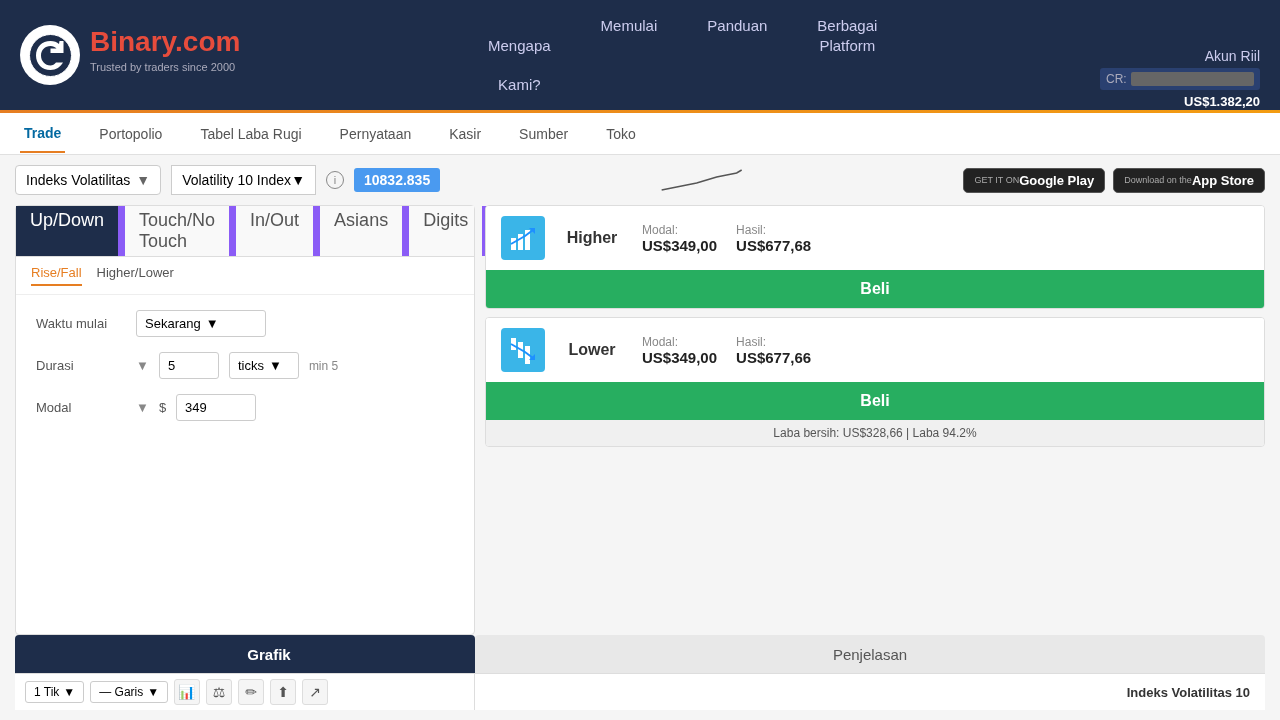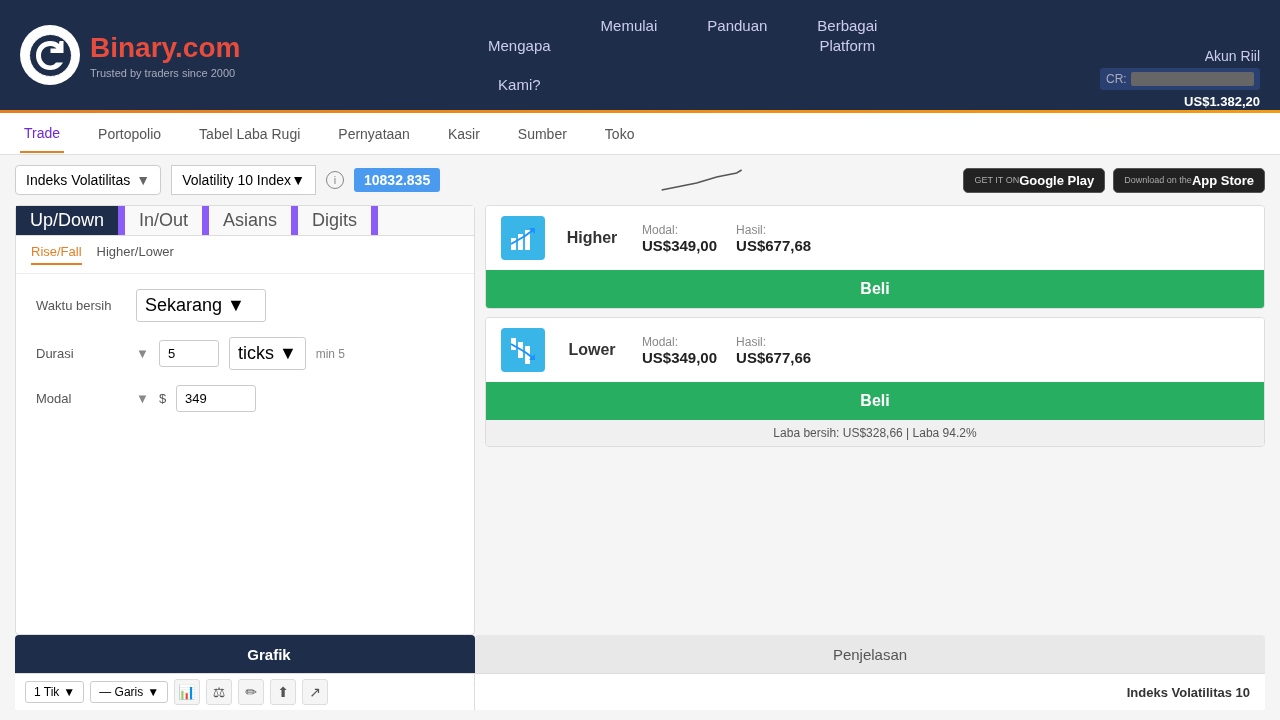--- a/index.html
+++ b/index.html
@@ -17,21 +17,20 @@
     .top-nav {
       background: #1e2d4a;
       display: flex;
       align-items: center;
       padding: 0 20px;
       height: 110px;
       flex-shrink: 0;
     }
     .logo-area {
       display: flex;
-      align-items: center;
       gap: 10px;
       margin-right: 25px;
     }
     .logo-circle {
       width: 60px;
       height: 60px;
       border-radius: 50%;
       background: #fff;
       display: flex;
       align-items: center;
@@ -105,22 +104,23 @@
       flex-shrink: 0;
       border-bottom: 1px solid #e0e0e0;
     }
     .sec-nav-item {
       font-size: 14px;
       color: #555;
       cursor: pointer;
       padding: 10px 4px;
     }
     .sec-nav-item.active {
-      color: #6d28d9;
+      color: #0369a1;
       border-bottom: 2px solid #e67e22;
+      font-weight: bold;
     }
 
     
     .main-content {
       background: #f5f5f5;
       flex: 1;
       display: flex;
       flex-direction: column;
       padding: 10px 15px;
       overflow: hidden;
@@ -261,21 +261,21 @@
     .form-label {
       color: #555;
       font-size: 13px;
       min-width: 90px;
     }
     .form-select {
       background: #fff;
       border: 1px solid #ccc;
       border-radius: 3px;
       padding: 5px 8px;
-      font-size: 18px;
+      font-size: 13px;
       display: flex;
       align-items: center;
       gap: 5px;
       cursor: pointer;
       min-width: 130px;
     }
     .form-input {
       background: #fff;
       border: 1px solid #ccc;
       border-radius: 3px;
@@ -509,33 +509,34 @@
         <span class="badge-name">App Store</span>
       </div>
     </div>
   </div>
 
   <div class="trading-area">
 
     <div class="left-panel">
       <div class="trade-type-tabs">
         <div class="trade-tab active">Up/Down</div>
+        <div class="trade-tab">Touch/No Touch</div>
         <div class="trade-tab">In/Out</div>
         <div class="trade-tab">Asians</div>
         <div class="trade-tab">Digits</div>
       </div>
 
       <div class="subtabs">
         <div class="subtab active">Rise/Fall</div>
         <div class="subtab">Higher/Lower</div>
       </div>
 
       <div class="trade-form">
         <div class="form-row">
-          <span class="form-label">Waktu bersih</span>
+          <span class="form-label">Waktu mulai</span>
           <div class="form-select">
             <span>Sekarang</span>
             <span>▼</span>
           </div>
         </div>
 
         <div class="form-row">
           <span class="form-label">Durasi</span>
           <span class="form-unit" style="color:#888;">▼</span>
           <input class="form-input" type="text" value="5" style="">

